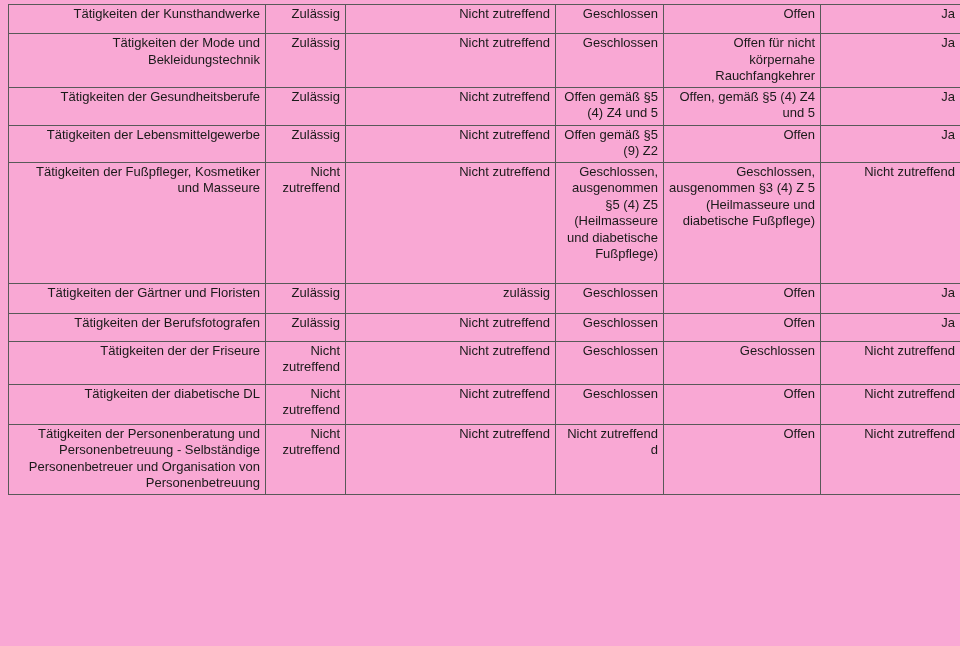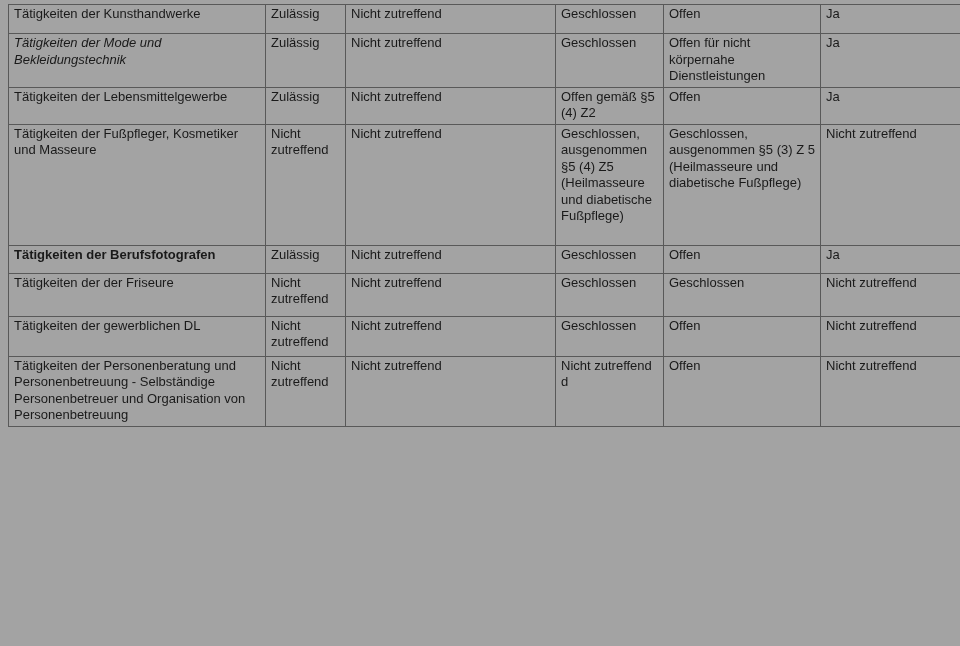--- a/index.html
+++ b/index.html
@@ -7,21 +7,22 @@
     padding: 0;
     background: #ffffff;
     width: 960px;
     height: 646px;
     overflow: hidden;
   }
   .doc-canvas {
     position: relative;
     width: 960px;
     height: 646px;
-    background: #a3a3a3;
+    background: #f9a8d4;
+    text-align: right;
   }
   table.reg-table {
     position: absolute;
     left: 8px;
     top: 4px;
     width: 952px;
     border-collapse: collapse;
     table-layout: fixed;
     font-family: "Liberation Sans", "DejaVu Sans", sans-serif;
     font-size: 13px;
@@ -52,61 +53,77 @@
     <tbody>
         <tr>
           <td style="height: 25px;">Tätigkeiten der Kunsthandwerke</td>
           <td>Zulässig</td>
           <td>Nicht zutreffend</td>
           <td>Geschlossen</td>
           <td>Offen</td>
           <td>Ja</td>
         </tr>
         <tr>
-          <td style="height: 48px; font-style: italic;">Tätigkeiten der Mode und Bekleidungstechnik</td>
+          <td style="height: 48px;">Tätigkeiten der Mode und Bekleidungstechnik</td>
           <td>Zulässig</td>
           <td>Nicht zutreffend</td>
           <td>Geschlossen</td>
-          <td>Offen für nicht körpernahe Dienstleistungen</td>
+          <td>Offen für nicht körpernahe Rauchfangkehrer</td>
+          <td>Ja</td>
+        </tr>
+        <tr>
+          <td style="height: 34px;">Tätigkeiten der Gesundheitsberufe</td>
+          <td>Zulässig</td>
+          <td>Nicht zutreffend</td>
+          <td>Offen gemäß §5 (4) Z4 und 5</td>
+          <td>Offen, gemäß §5 (4) Z4 und 5</td>
           <td>Ja</td>
         </tr>
         <tr>
           <td style="height: 33px; margin-top: 48px;">Tätigkeiten der Lebensmittelgewerbe</td>
           <td>Zulässig</td>
           <td>Nicht zutreffend</td>
-          <td>Offen gemäß §5 (4) Z2</td>
+          <td>Offen gemäß §5 (9) Z2</td>
           <td>Offen</td>
           <td>Ja</td>
         </tr>
         <tr>
           <td style="height: 117px; margin-left: 40px;">Tätigkeiten der Fußpfleger, Kosmetiker und Masseure</td>
           <td>Nicht zutreffend</td>
           <td>Nicht zutreffend</td>
           <td>Geschlossen, ausgenommen §5 (4) Z5 (Heilmasseure und diabetische Fußpflege)</td>
-          <td>Geschlossen, ausgenommen §5 (3) Z 5 (Heilmasseure und diabetische Fußpflege)</td>
+          <td>Geschlossen, ausgenommen §3 (4) Z 5 (Heilmasseure und diabetische Fußpflege)</td>
           <td>Nicht zutreffend</td>
         </tr>
         <tr>
-          <td style="height: 24px; font-weight: bold;">Tätigkeiten der Berufsfotografen</td>
+          <td style="height: 26px;">Tätigkeiten der Gärtner und Floristen</td>
+          <td>Zulässig</td>
+          <td>zulässig</td>
+          <td>Geschlossen</td>
+          <td>Offen</td>
+          <td>Ja</td>
+        </tr>
+        <tr>
+          <td style="height: 24px;">Tätigkeiten der Berufsfotografen</td>
           <td>Zulässig</td>
           <td>Nicht zutreffend</td>
           <td>Geschlossen</td>
           <td>Offen</td>
           <td>Ja</td>
         </tr>
         <tr>
           <td style="height: 39px; margin-top: 30px;">Tätigkeiten der der Friseure</td>
           <td>Nicht zutreffend</td>
           <td>Nicht zutreffend</td>
           <td>Geschlossen</td>
           <td>Geschlossen</td>
           <td>Nicht zutreffend</td>
         </tr>
         <tr>
-          <td style="height: 36px;">Tätigkeiten der gewerblichen DL</td>
+          <td style="height: 36px;">Tätigkeiten der diabetische DL</td>
           <td>Nicht zutreffend</td>
           <td>Nicht zutreffend</td>
           <td>Geschlossen</td>
           <td>Offen</td>
           <td>Nicht zutreffend</td>
         </tr>
         <tr>
           <td style="height: 65px;">Tätigkeiten der Personenberatung und Personenbetreuung - Selbständige Personenbetreuer und Organisation von Personenbetreuung</td>
           <td>Nicht zutreffend</td>
           <td>Nicht zutreffend</td>

